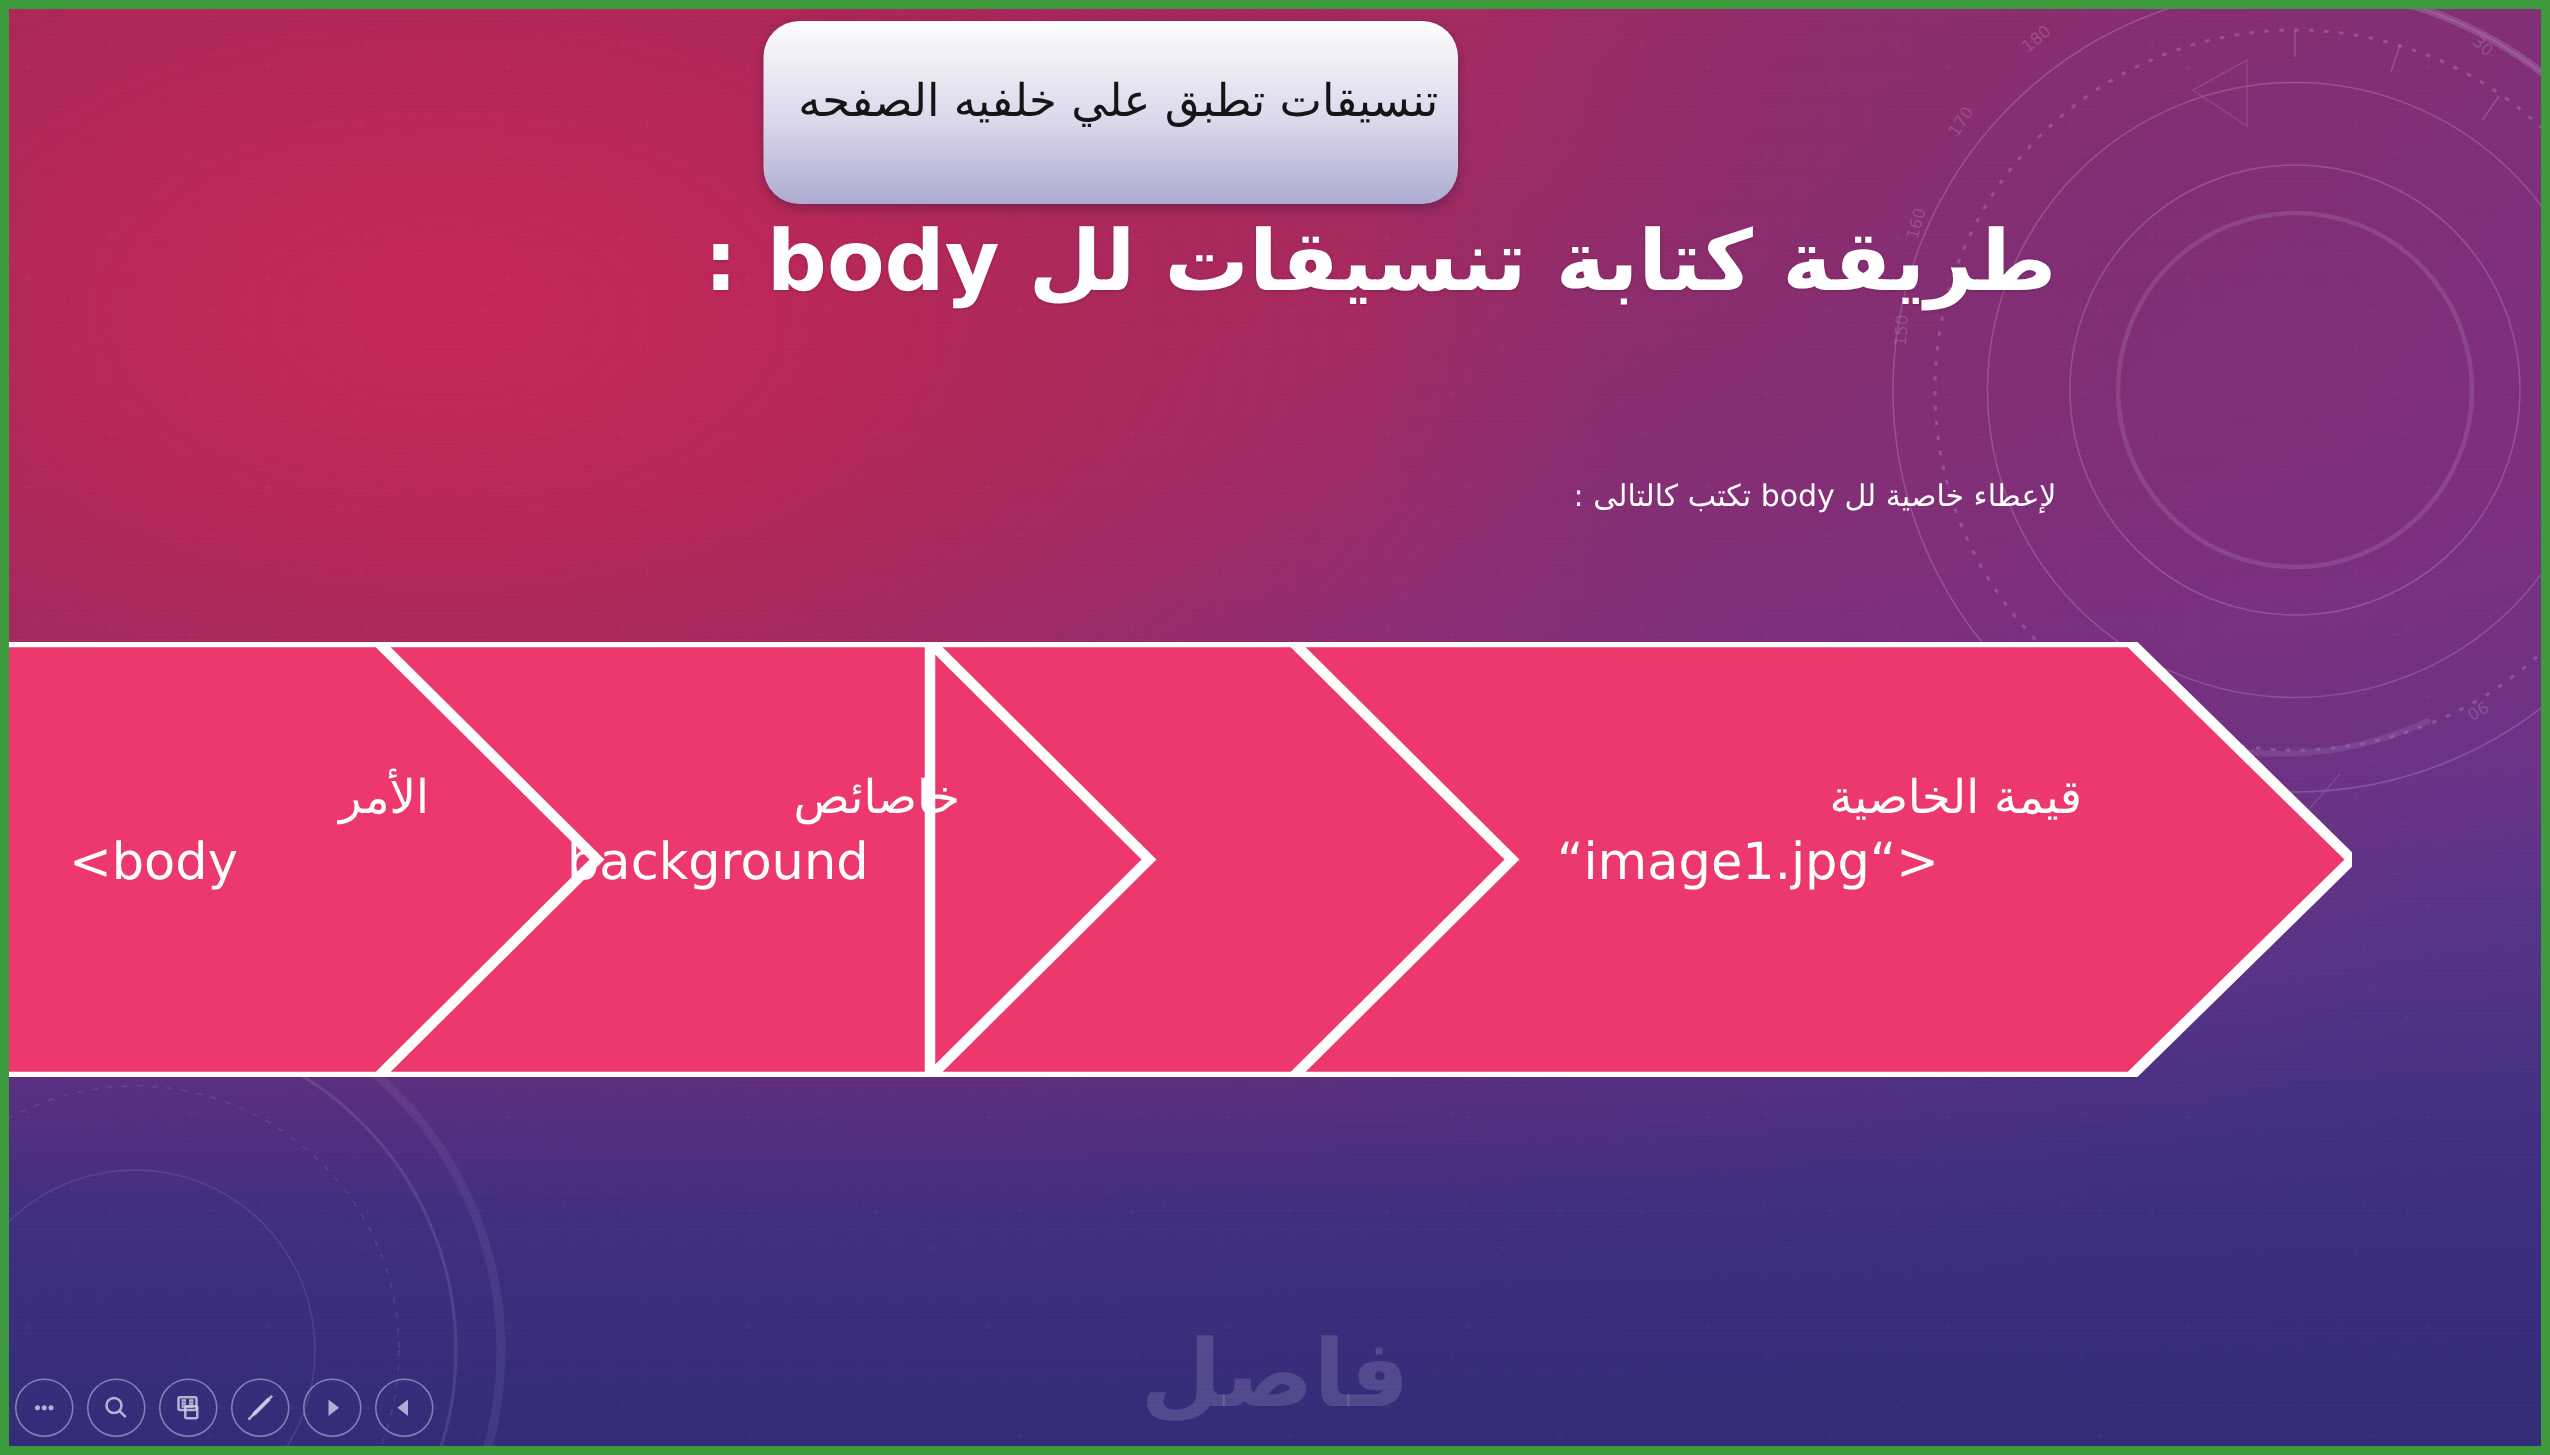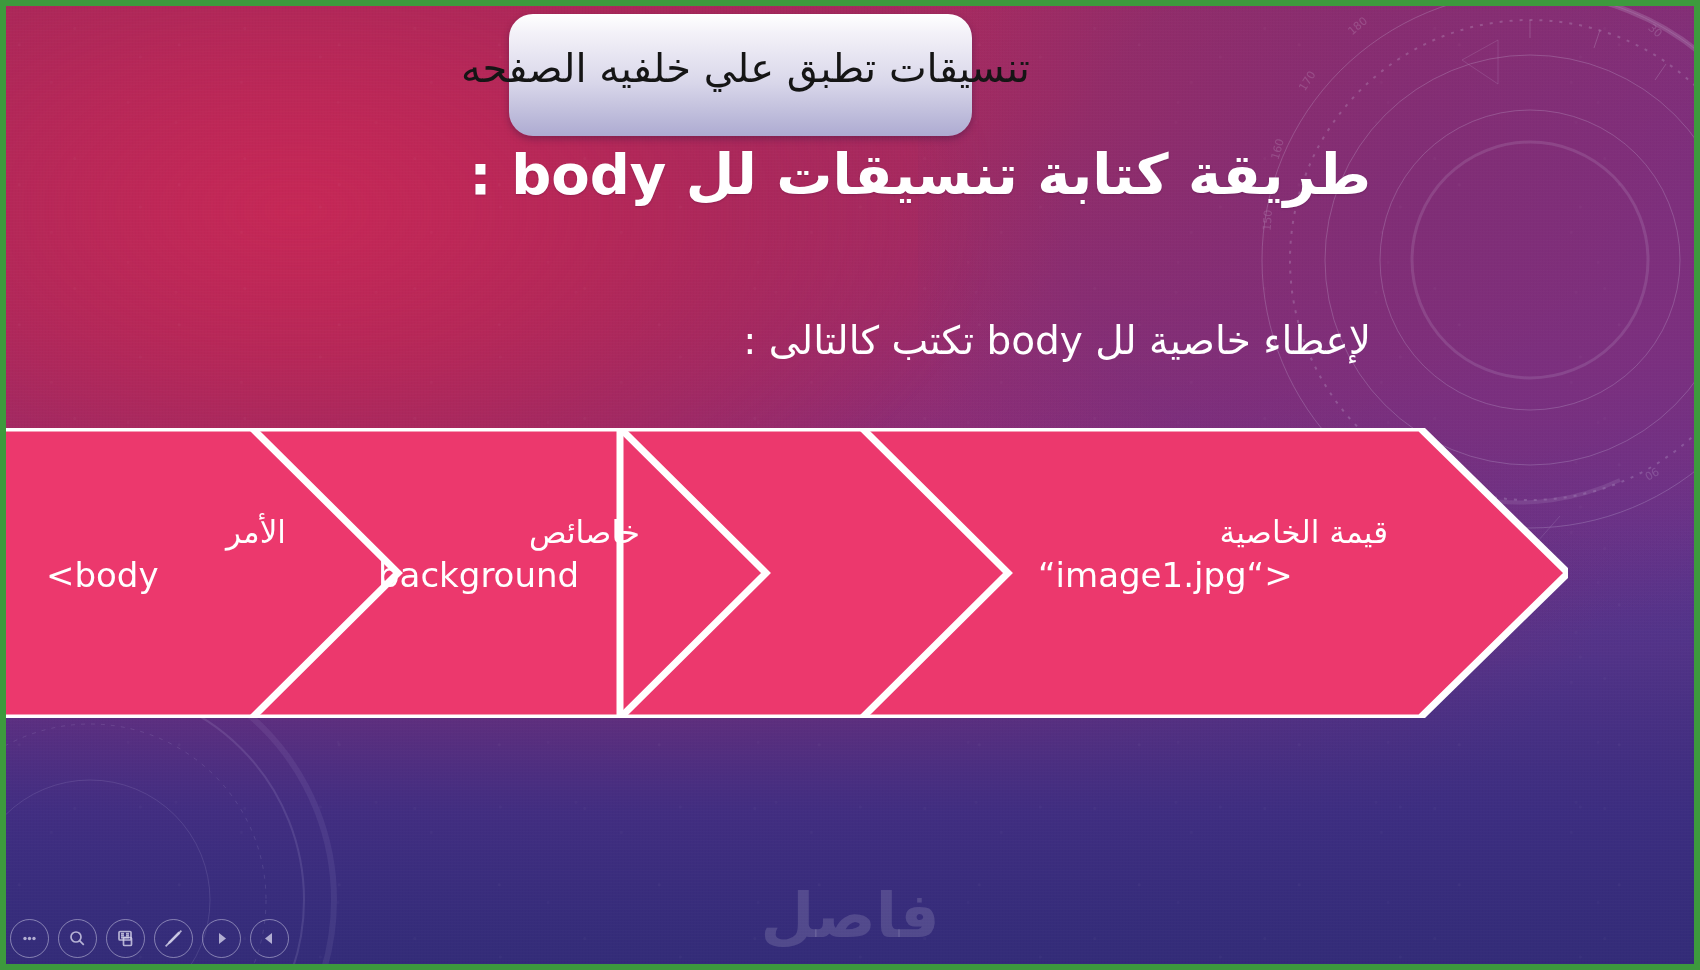--- a/index.html
+++ b/index.html
@@ -75,39 +75,39 @@
   .callout{
     position:absolute;left:509px;top:14px;width:463px;height:122px;
     border-radius:24px;
     background:linear-gradient(180deg,#ffffff 0%,#f3f1f8 16%,#d9d7ea 56%,#b9b7d8 88%,#aeabd2 100%);
     box-shadow:0 3px 7px rgba(40,20,60,.35);
     display:flex;align-items:center;justify-content:center;
     z-index:12;
   }
   .callout-text{
     font-family:"DejaVu Sans","Liberation Sans",sans-serif;
-    font-size:40px;color:#151515;letter-spacing:0;line-height:1.2;
+    font-size:30px;color:#151515;letter-spacing:0;line-height:1.2;
     text-align:center;white-space:nowrap;
     padding-bottom:14px;
     margin-left:10px;
   }
 
   
   .headline{
     position:absolute;right:329px;top:142px;
     font-size:56px;font-weight:bold;color:#ffffff;
     letter-spacing:0;white-space:nowrap;
     text-shadow:0 1px 2px rgba(60,10,50,.25);
     z-index:10;
   }
 
   
   .subline{
     position:absolute;right:329px;top:318px;
-    font-size:39px;color:#ffffff;white-space:nowrap;
+    font-size:20px;color:#ffffff;white-space:nowrap;
     z-index:10;
   }
 
   
   .chev-strip{
     position:absolute;left:0;top:428px;width:1568px;height:290px;z-index:14;
   }
   .chev-strip svg{display:block;width:100%;height:100%;}
   .chev-label{
     position:absolute;z-index:15;color:#ffffff;

